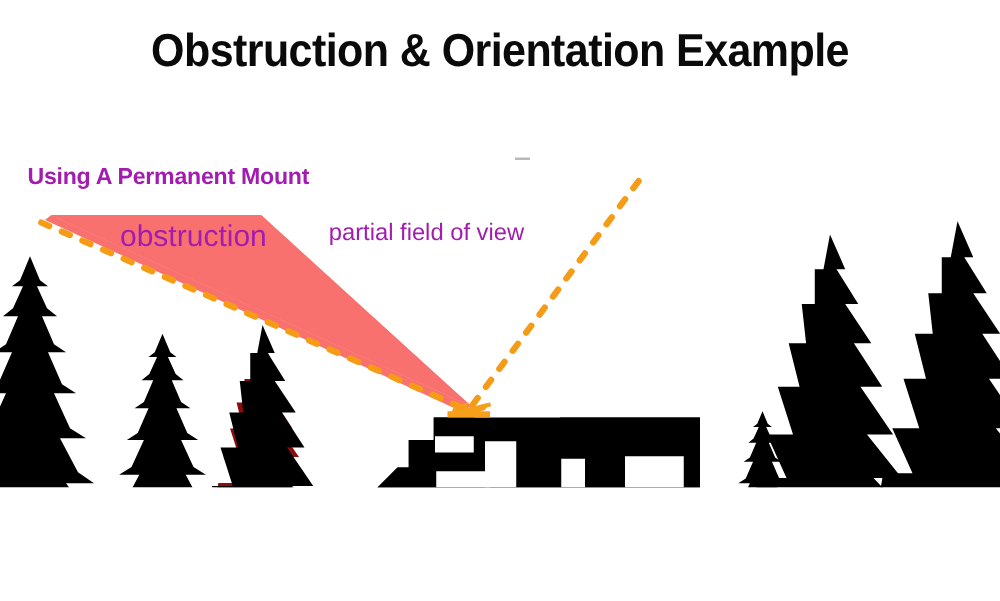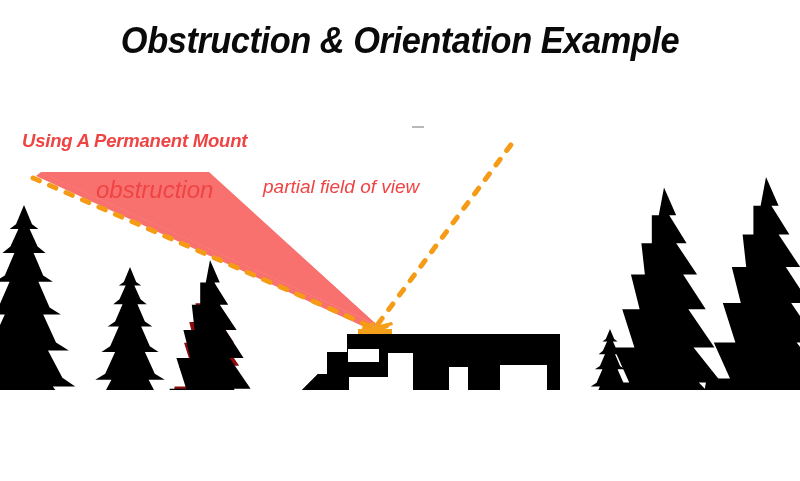--- a/index.html
+++ b/index.html
@@ -7,21 +7,20 @@
     padding: 0;
     background: #ffffff;
   }
   #stage {
     position: relative;
     width: 800px;
     height: 390px;
     background: #ffffff;
     overflow: hidden;
     font-family: "Liberation Sans", sans-serif;
-    font-style: italic;
   }
   #scene {
     position: absolute;
     left: 0;
     top: 0;
     width: 800px;
     height: 481px;
   }
   .title {
     position: absolute;
@@ -34,21 +33,21 @@
     font-size: 37px;
     letter-spacing: -0.5px;
     color: #0a0a0a;
     transform: scaleX(0.93);
     transform-origin: 50% 50%;
     white-space: nowrap;
   }
   .lbl {
     position: absolute;
     font-family: "Liberation Sans", sans-serif;
-    color: #ef4444;
+    color: #a21caf;
     white-space: nowrap;
   }
   .lbl-mount {
     left: 22px;
     top: 130px;
     font-size: 18.5px;
     font-weight: bold;
     letter-spacing: -0.2px;
   }
   .lbl-obstruction {

